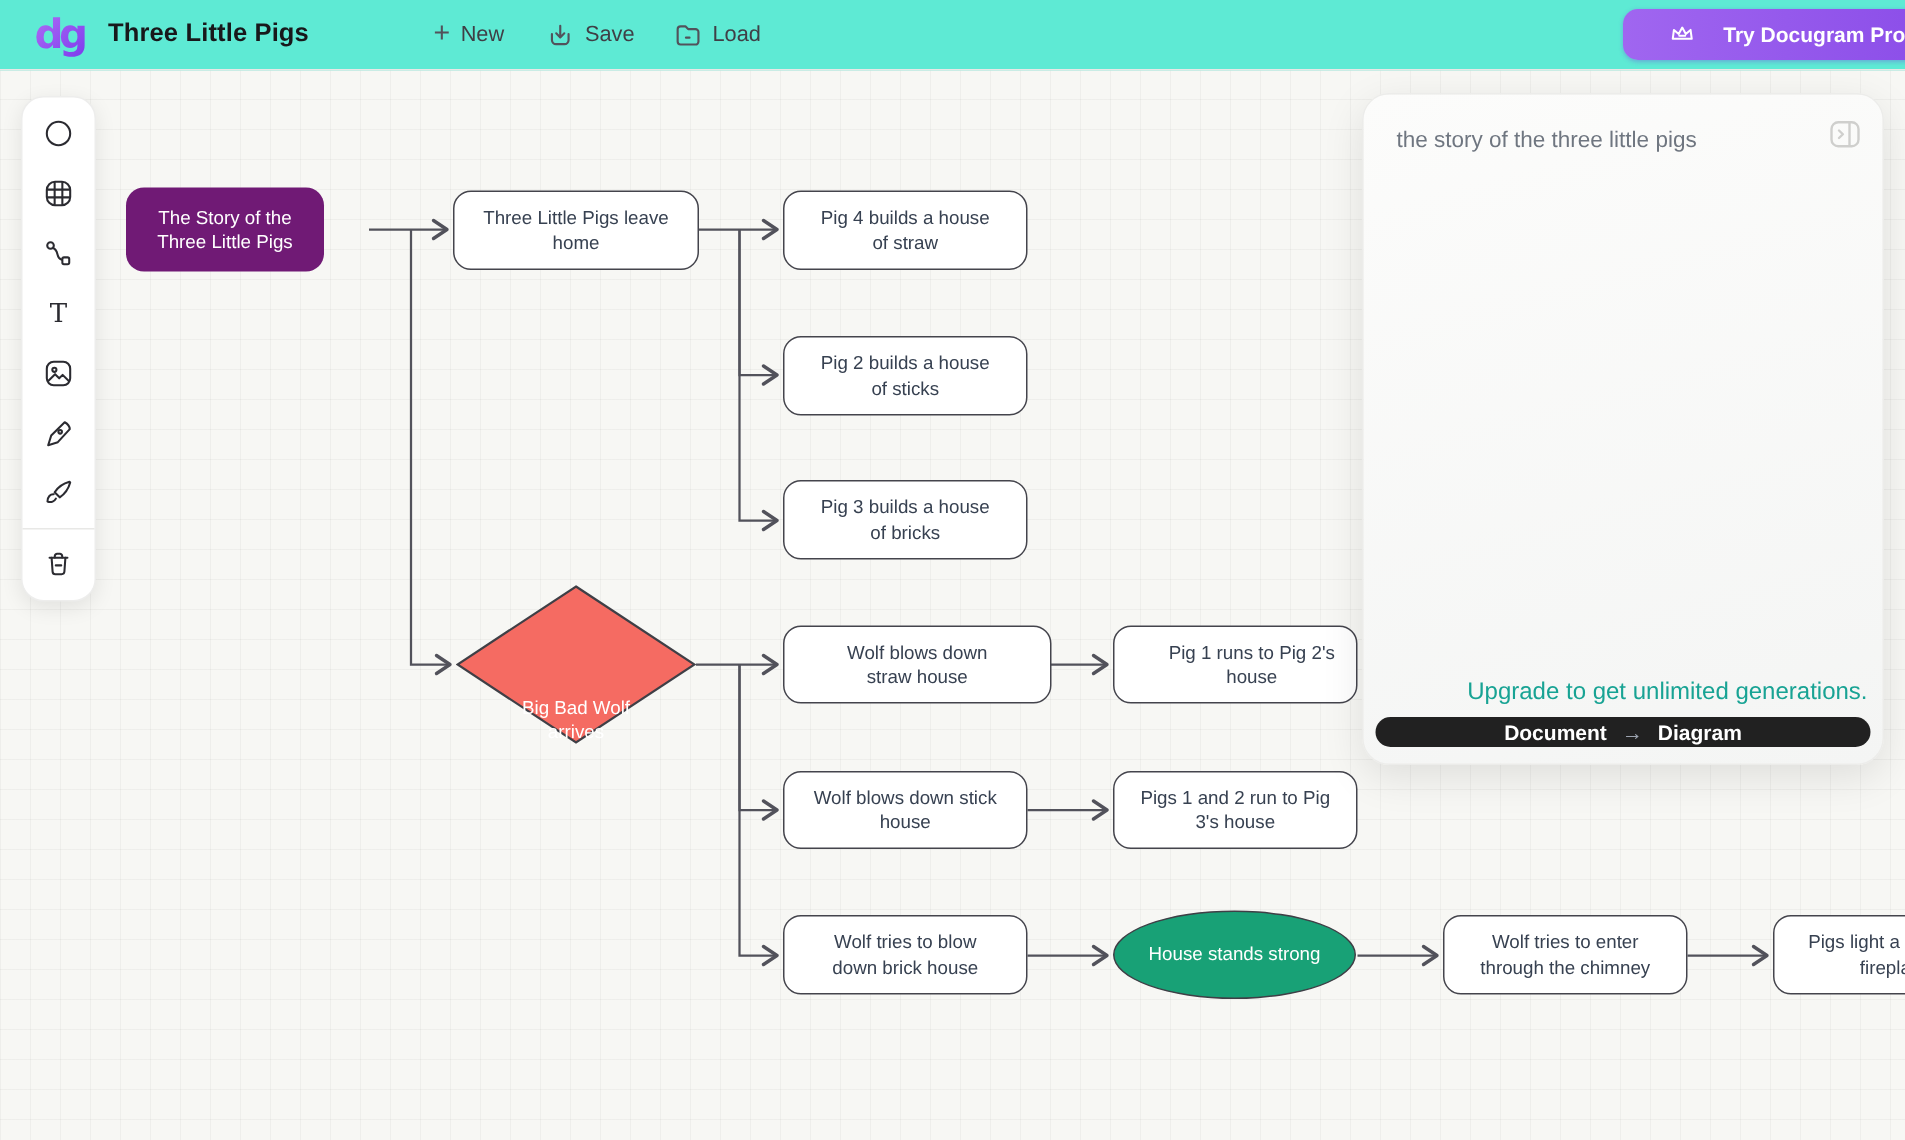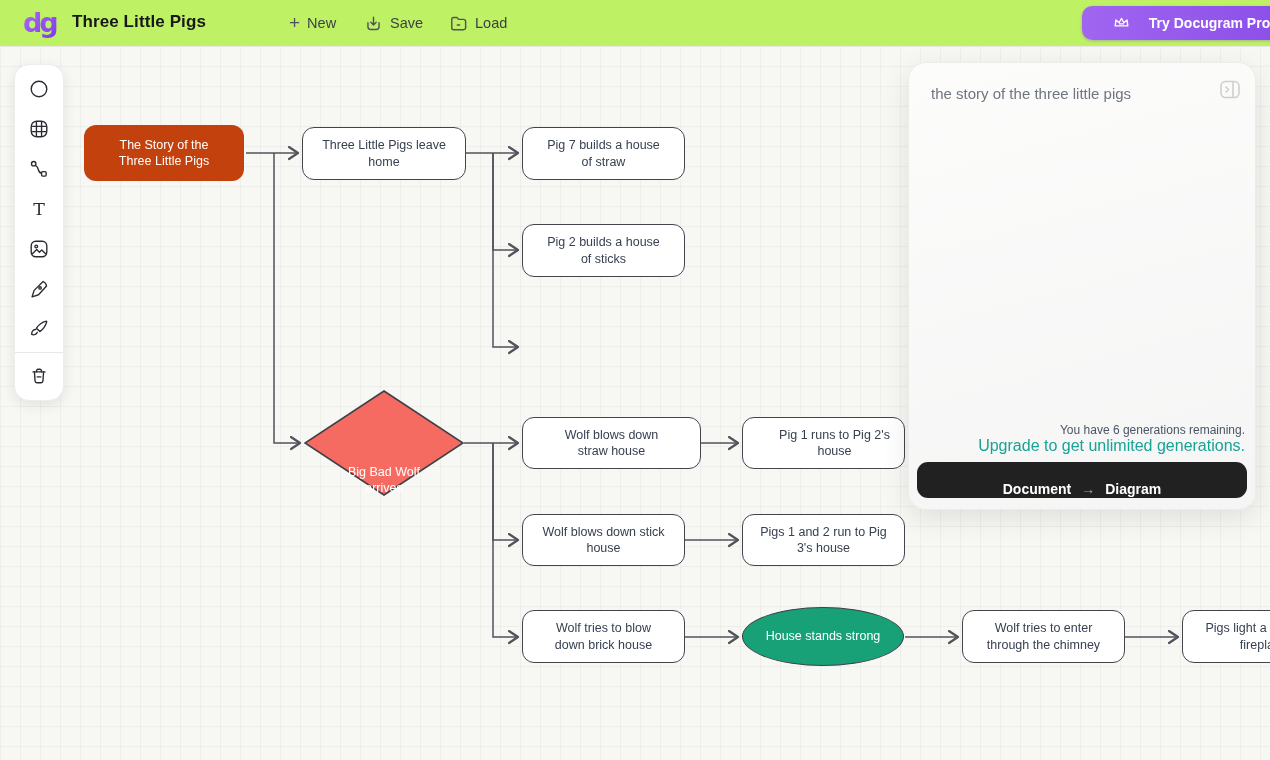--- a/index.html
+++ b/index.html
@@ -26,21 +26,21 @@
     text-align:center;font-size:12.5px;line-height:1.3;
     white-space:pre-line;border-radius:12px;padding:4px 8px;
     cursor:default;
   }
   .node.ellipse{border-radius:50%;}
   .node.diamond{padding:0;background:transparent !important;border:none !important;align-items:flex-end;}
   .node.diamond svg{position:absolute;inset:0;}
   .node.diamond span{position:relative;z-index:1;}
   
   #header{
-    position:absolute;left:0;top:0;width:100%;height:46px;background:#bef264;
+    position:absolute;left:0;top:0;width:100%;height:46px;background:#5eead4;
     border-bottom:1px solid #e8e8e6;z-index:10;
   }
   #logo{position:absolute;left:20px;top:5px;}
   #doc-title{
     position:absolute;left:72px;top:12px;font-size:17px;font-weight:bold;
     color:#18181b;letter-spacing:.1px;
   }
   .menu-item{
     position:absolute;top:0;height:46px;display:flex;align-items:center;gap:7px;
     color:#3f3f46;font-size:14.5px;cursor:pointer;
@@ -76,22 +76,22 @@
   }
   #prompt{
     position:absolute;left:22px;top:20px;right:48px;
     font-size:15px;color:#6f7680;line-height:1.4;cursor:text;
   }
   #collapse{position:absolute;right:14px;top:16px;cursor:pointer;}
   #panel-footer{position:absolute;left:8px;right:8px;bottom:11px;}
   #remaining{ text-align:right;font-size:12px;color:#4b5563;line-height:15px;padding-right:2px;}
   #upgrade{ text-align:right;font-size:16px;color:#18a394;line-height:15px;padding-right:2px;cursor:pointer;}
   #generate-btn{
-    margin-top:9px;width:100%;height:36px;background:#212121;border:none;border-radius:11px;
-    display:flex;align-items:flex-end;justify-content:center;gap:10px;
+    margin-top:9px;width:100%;height:20px;background:#212121;border:none;border-radius:11px;
+    display:flex;align-items:center;justify-content:center;gap:10px;
     color:#fff;font-size:14px;font-weight:bold;cursor:pointer;font-family:inherit;
   }
   #generate-btn .arrow{color:#9ca3af;font-weight:normal;font-size:14px;}
 </style>
 </head>
 <body>
 
 <div id="canvas"></div>
 
 <svg id="edges" width="1270" height="760" viewBox="0 0 1270 760">
@@ -108,28 +108,30 @@
     <path d="M464,443 L518,443" class="edge" marker-end="url(#arrowhead)"></path>
     <path d="M493,443 L493,540 L518,540" class="edge" marker-end="url(#arrowhead)"></path>
     <path d="M493,443 L493,637 L518,637" class="edge" marker-end="url(#arrowhead)"></path>
     <path d="M685,443 L738,443" class="edge" marker-end="url(#arrowhead)"></path>
     <path d="M685,540 L738,540" class="edge" marker-end="url(#arrowhead)"></path>
     <path d="M685,637 L738,637" class="edge" marker-end="url(#arrowhead)"></path>
     <path d="M905,637 L958,637" class="edge" marker-end="url(#arrowhead)"></path>
     <path d="M1125,637 L1178,637" class="edge" marker-end="url(#arrowhead)"></path>
   </svg>
 <div id="nodes">
-    <div class="node rect" style="left: 84px; top: 125px; width: 160px; height: 56px; background: #c2410c; color: rgb(255, 255, 255);">The Story of the
+    <div class="node rect" style="left: 84px; top: 125px; width: 132px; height: 56px; background: #701a75; color: rgb(255, 255, 255);">The Story of the
 Three Little Pigs</div>
     <div class="node rect" style="left: 302px; top: 127px; width: 164px; height: 53px; background: rgb(255, 255, 255); color: rgb(55, 65, 81); border: 1.5px solid rgb(68, 68, 76);">Three Little Pigs leave
 home</div>
-    <div class="node rect" style="left: 522px; top: 127px; width: 163px; height: 53px; background: rgb(255, 255, 255); color: rgb(55, 65, 81); border: 1.5px solid rgb(68, 68, 76);">Pig 7 builds a house
+    <div class="node rect" style="left: 522px; top: 127px; width: 163px; height: 53px; background: rgb(255, 255, 255); color: rgb(55, 65, 81); border: 1.5px solid rgb(68, 68, 76);">Pig 4 builds a house
 of straw</div>
     <div class="node rect" style="left: 522px; top: 224px; width: 163px; height: 53px; background: rgb(255, 255, 255); color: rgb(55, 65, 81); border: 1.5px solid rgb(68, 68, 76);">Pig 2 builds a house
 of sticks</div>
+    <div class="node rect" style="left: 522px; top: 320px; width: 163px; height: 53px; background: rgb(255, 255, 255); color: rgb(55, 65, 81); border: 1.5px solid rgb(68, 68, 76);">Pig 3 builds a house
+of bricks</div>
     <div class="node diamond" style="left: 304px; top: 390px; width: 160px; height: 106px;"><svg width="160" height="106">
         <polygon points="80,1 159,53 80,105 1,53" fill="#f56b62" stroke="#3f3f46" stroke-width="1.5"></polygon>
       </svg><span style="color: rgb(255, 255, 255);">Big Bad Wolf
 arrives</span></div>
     <div class="node rect" style="left: 522px; top: 417px; width: 179px; height: 52px; background: rgb(255, 255, 255); color: rgb(55, 65, 81); border: 1.5px solid rgb(68, 68, 76);">Wolf blows down
 straw house</div>
     <div class="node rect" style="left: 742px; top: 417px; width: 163px; height: 52px; background: rgb(255, 255, 255); color: rgb(55, 65, 81); border: 1.5px solid rgb(68, 68, 76); padding-left: 30px;">Pig 1 runs to Pig 2's
 house</div>
     <div class="node rect" style="left: 522px; top: 514px; width: 163px; height: 52px; background: rgb(255, 255, 255); color: rgb(55, 65, 81); border: 1.5px solid rgb(68, 68, 76);">Wolf blows down stick
 house</div>
@@ -239,21 +241,20 @@
 </div>
 
 <div id="panel">
   <div id="prompt">the story of the three little pigs</div>
   <svg id="collapse" width="22" height="21" viewBox="0 0 22 21" fill="none" stroke="#cfcfcd" stroke-width="1.6" stroke-linecap="round" stroke-linejoin="round">
     <rect x="2" y="2.5" width="18" height="16" rx="4.5"></rect>
     <path d="M14 3 v15"></path>
     <path d="M7 8 l2.6 2.5 L7 13"></path>
   </svg>
   <div id="panel-footer">
-    <div id="remaining">You have 6 generations remaining.</div>
     <div id="upgrade">Upgrade to get unlimited generations.</div>
     <button id="generate-btn">
       <span>Document</span>
       <span class="arrow">→</span>
       <span>Diagram</span>
     </button>
   </div>
 </div>
 
 </body></html>

